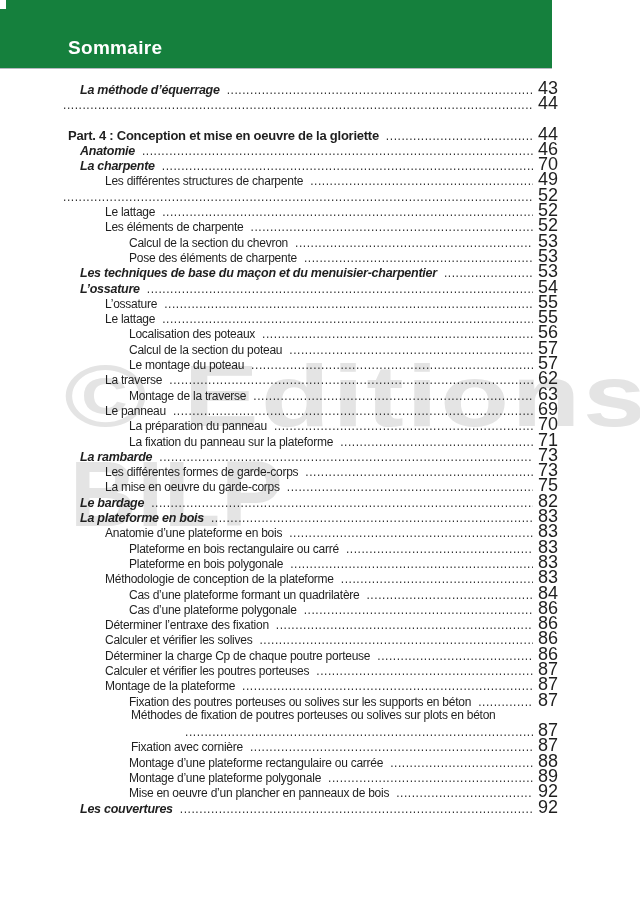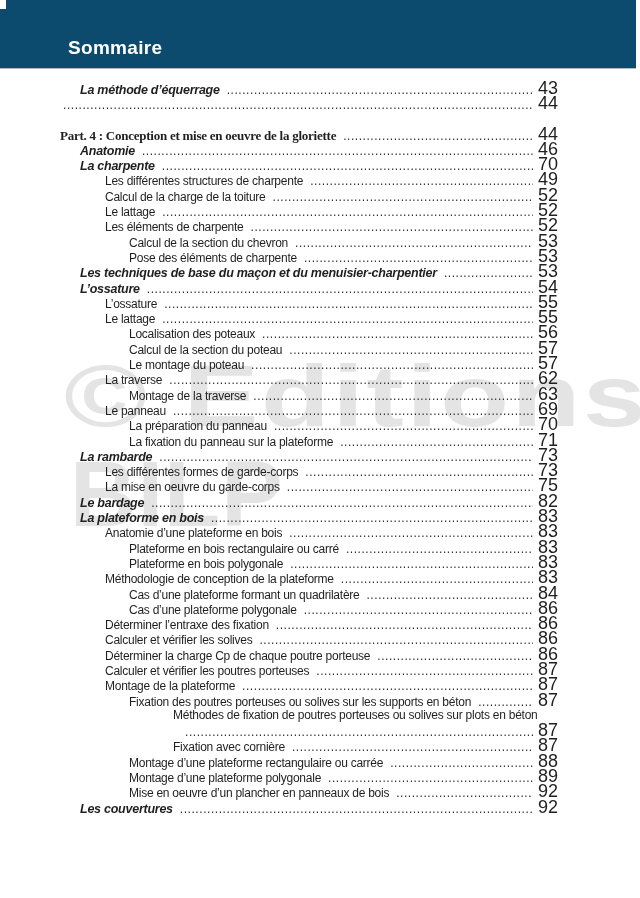--- a/index.html
+++ b/index.html
@@ -14,23 +14,23 @@
     background: #ffffff;
     overflow: hidden;
     font-family: "Liberation Sans", sans-serif;
     color: #1f1f1f;
   }
 
   
   .header-band {
     position: absolute;
     top: 0; left: 0;
-    width: 636px;
+    width: 552px;
     height: 68px;
-    background: #0c4a6e;
+    background: #15803d;
     box-shadow: 0 1px 0 rgba(90,100,115,0.45);
     z-index: 2;
   }
   .header-notch {
     position: absolute;
     top: 0; left: 0;
     width: 6px;
     height: 9px;
     background: #ffffff;
   }
@@ -95,25 +95,25 @@
   }
   .row.bold-italic .label {
     font-weight: bold;
     font-style: italic;
     font-size: 12.5px;
   }
   .row.bold .label {
     font-weight: bold;
     font-size: 13px;
   }
-  .row.lvl-0 .label { margin-left: 4px; font-family: Liberation Serif, serif; }
+  .row.lvl-0 .label { margin-left: 12px; }
   .row.lvl-1 .label { margin-left: 24px; }
   .row.lvl-2 .label { margin-left: 49px; }
   .row.lvl-3 .label { margin-left: 73px; }
-  .row.lvl-4 .label { margin-left: 117px; }
+  .row.lvl-4 .label { margin-left: 75px; }
   .row.lvl-5 .label { margin-left: 122px; }
   .leader {
     flex: 1 1 auto;
     overflow: hidden;
     white-space: nowrap;
     margin: 0 5px 0 7px;
     font-size: 12px;
     font-weight: normal;
     font-style: normal;
     letter-spacing: 0.55px;
@@ -167,21 +167,20 @@
         <span class="label">La charpente</span>
         <span class="leader">................................................................................................................................................................................................................................................</span>
         <span class="pagenum">70</span>
       </div>
       <div class="row normal lvl-2">
         <span class="label">Les différentes structures de charpente</span>
         <span class="leader">................................................................................................................................................................................................................................................</span>
         <span class="pagenum">49</span>
       </div>
       <div class="row normal lvl-2">
-        <span class="label">Calcul de la charge de la toiture</span>
         <span class="leader">................................................................................................................................................................................................................................................</span>
         <span class="pagenum">52</span>
       </div>
       <div class="row normal lvl-2">
         <span class="label">Le lattage</span>
         <span class="leader">................................................................................................................................................................................................................................................</span>
         <span class="pagenum">52</span>
       </div>
       <div class="row normal lvl-2">
         <span class="label">Les éléments de charpente</span>

